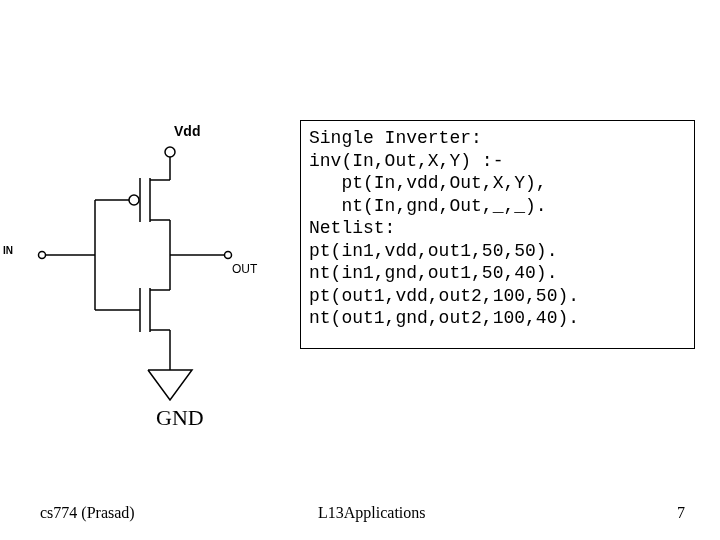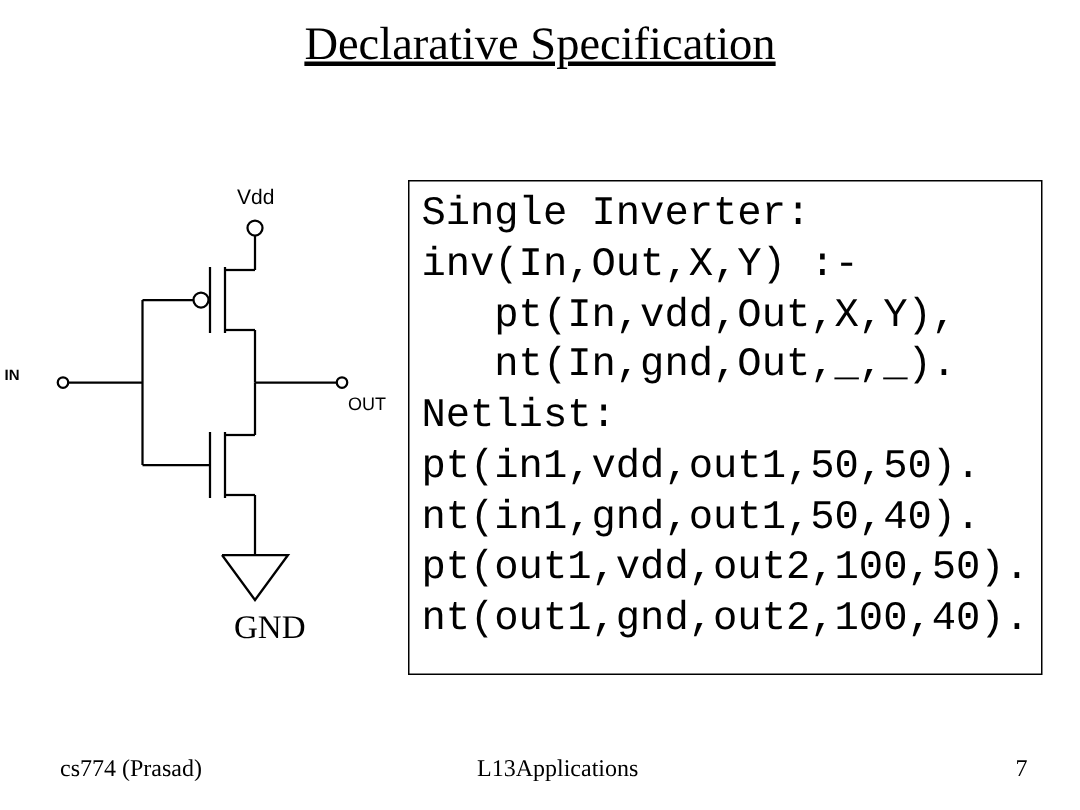--- a/index.html
+++ b/index.html
@@ -34,24 +34,24 @@
     position: relative;
     height: 340px;
   }
   .diagram-svg {
     position: absolute;
     left: 10px;
     top: 0;
   }
   .vdd-label {
     position: absolute;
-    left: 158px;
+    left: 174px;
     top: 3px;
     font-family: Arial, sans-serif;
-    font-weight: normal;
+    font-weight: bold;
     font-size: 14px;
   }
   .in-label {
     position: absolute;
     left: 3px;
     top: 125px;
     font-family: Arial, sans-serif;
     font-weight: bold;
     font-size: 10px;
   }
@@ -69,21 +69,21 @@
     top: 285px;
     font-size: 22px;
     font-family: Liberation Serif, serif;
   }
   .code-box {
     flex: 1;
     margin-right: 25px;
     border: 1px solid #000;
     padding: 6px 8px 18px 8px;
     font-family: "Courier New", monospace;
-    font-size: 27px;
+    font-size: 18px;
     line-height: 1.25;
     white-space: pre;
     color: #000;
   }
   .footer {
     position: absolute;
     bottom: 18px;
     left: 0;
     right: 0;
     font-size: 16px;
@@ -102,21 +102,21 @@
   .footer-right {
     position: absolute;
     right: 35px;
     bottom: 0;
   }
 </style>
 </head>
 <body>
 
 <div class="title">
-  <span>Declarative Specification</span><br>
+  <br>
 </div>
 
 <div class="content">
   <div class="diagram-side">
     <span class="vdd-label">Vdd</span>
     <span class="in-label">IN</span>
     <span class="out-label">OUT</span>
     <span class="gnd-label">GND</span>
     <svg class="diagram-svg" width="280" height="300">
       <g stroke="#000" stroke-width="1.5" fill="none">

